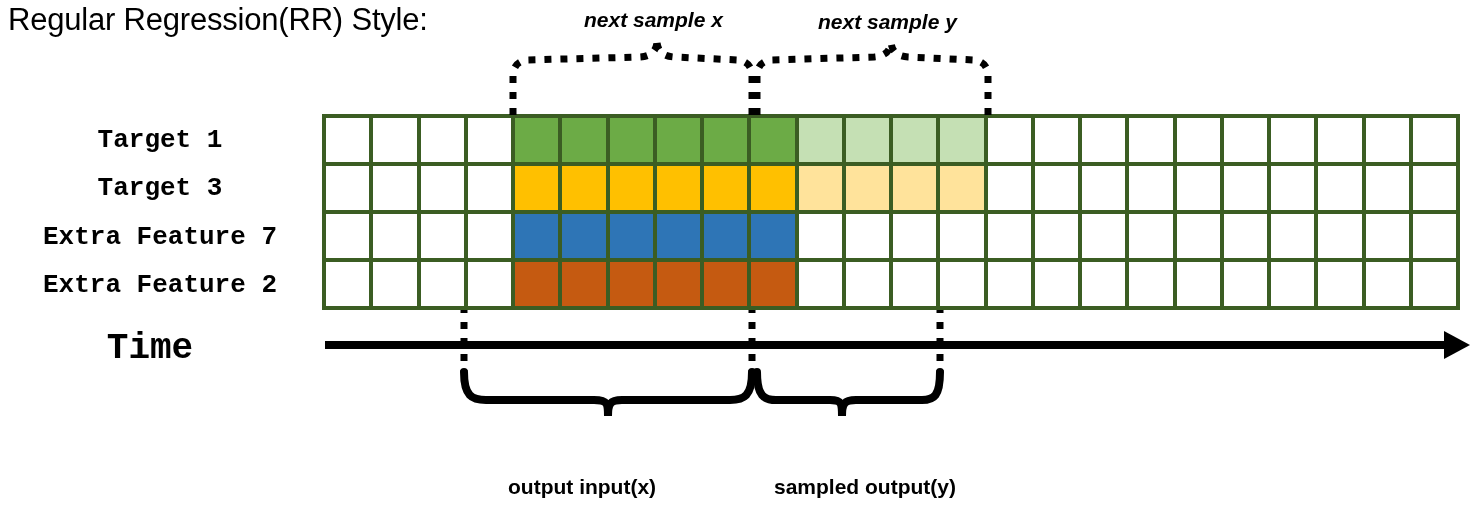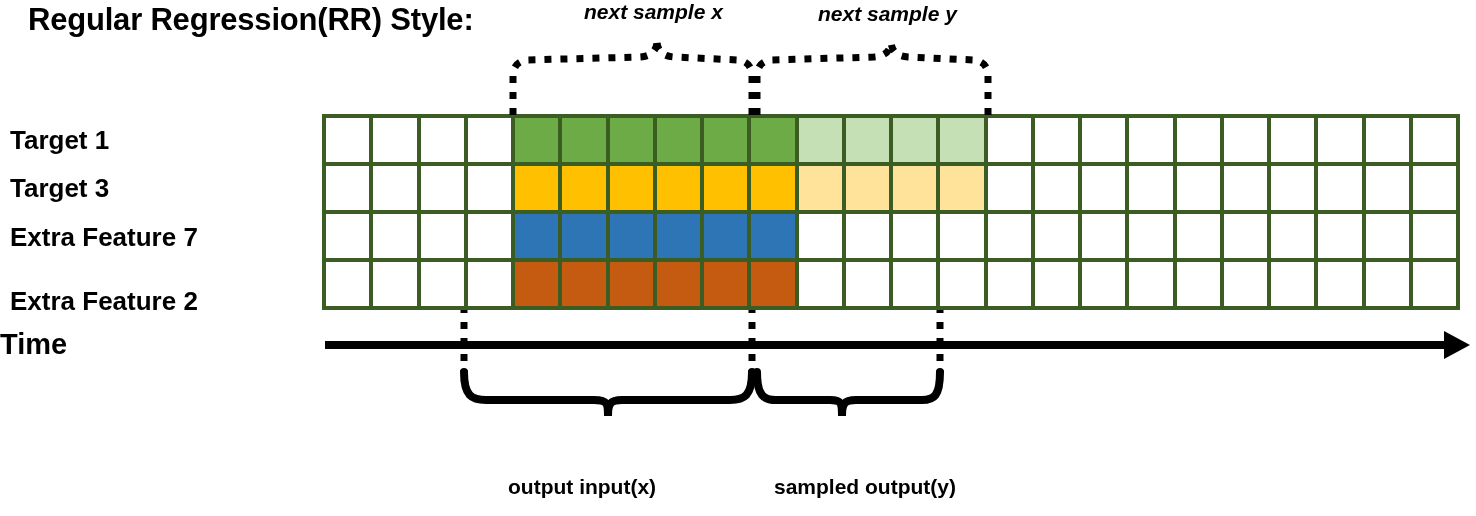--- a/index.html
+++ b/index.html
@@ -4,49 +4,48 @@
 <style>
   html,body{margin:0;padding:0;background:#ffffff;}
   body{
     width:1476px;height:516px;position:relative;overflow:hidden;
     font-family:"Liberation Sans", sans-serif;
     color:#000;
   }
 
   .title{
     position:absolute;left:8px;top:2px;
-    font-size:31px;font-weight:700;letter-spacing:-0.2px;
+    font-size:31px;font-weight:400;letter-spacing:-0.2px;
     white-space:nowrap;
-    margin-left:20px;
   }
 
   
   .cap{
     position:absolute;font-style:italic;font-size:21px;font-weight:600;
     white-space:nowrap;
   }
-  #cap-x{left:584px;top:0;}
-  #cap-y{left:818px;top:2px;}
+  #cap-x{left:584px;top:8px;}
+  #cap-y{left:818px;top:10px;}
 
   
   .layer{position:absolute;left:0;top:0;width:1476px;height:516px;overflow:visible;}
   .layer.top{z-index:5;}
   .layer.under{z-index:1;}
 
   
   .rowlabel{
     position:absolute;right:1166px;  
-    width:300px;text-align:left;
-    font-size:26px;font-weight:700;white-space:nowrap;
+    width:300px;text-align:center;
+    font-size:26px;font-weight:700;white-space:nowrap;font-family:Liberation Mono, monospace;
   }
   #lbl-r0{top:125px;}
   #lbl-r1{top:173px;}
   #lbl-r2{top:222px;}
-  #lbl-r3{top:286px;}
-  #lbl-time{top:328px;font-size:29px;right:1176px;}
+  #lbl-r3{top:270px;}
+  #lbl-time{top:328px;font-size:36px;right:1176px;}
 
   
   .grid{
     position:absolute;left:322px;top:114px;
     width:1138px;height:196px;
     background:#3b5d23;
     display:grid;
     grid-template-columns:repeat(24,1fr);
     grid-template-rows:repeat(4,1fr);
     gap:4px;

